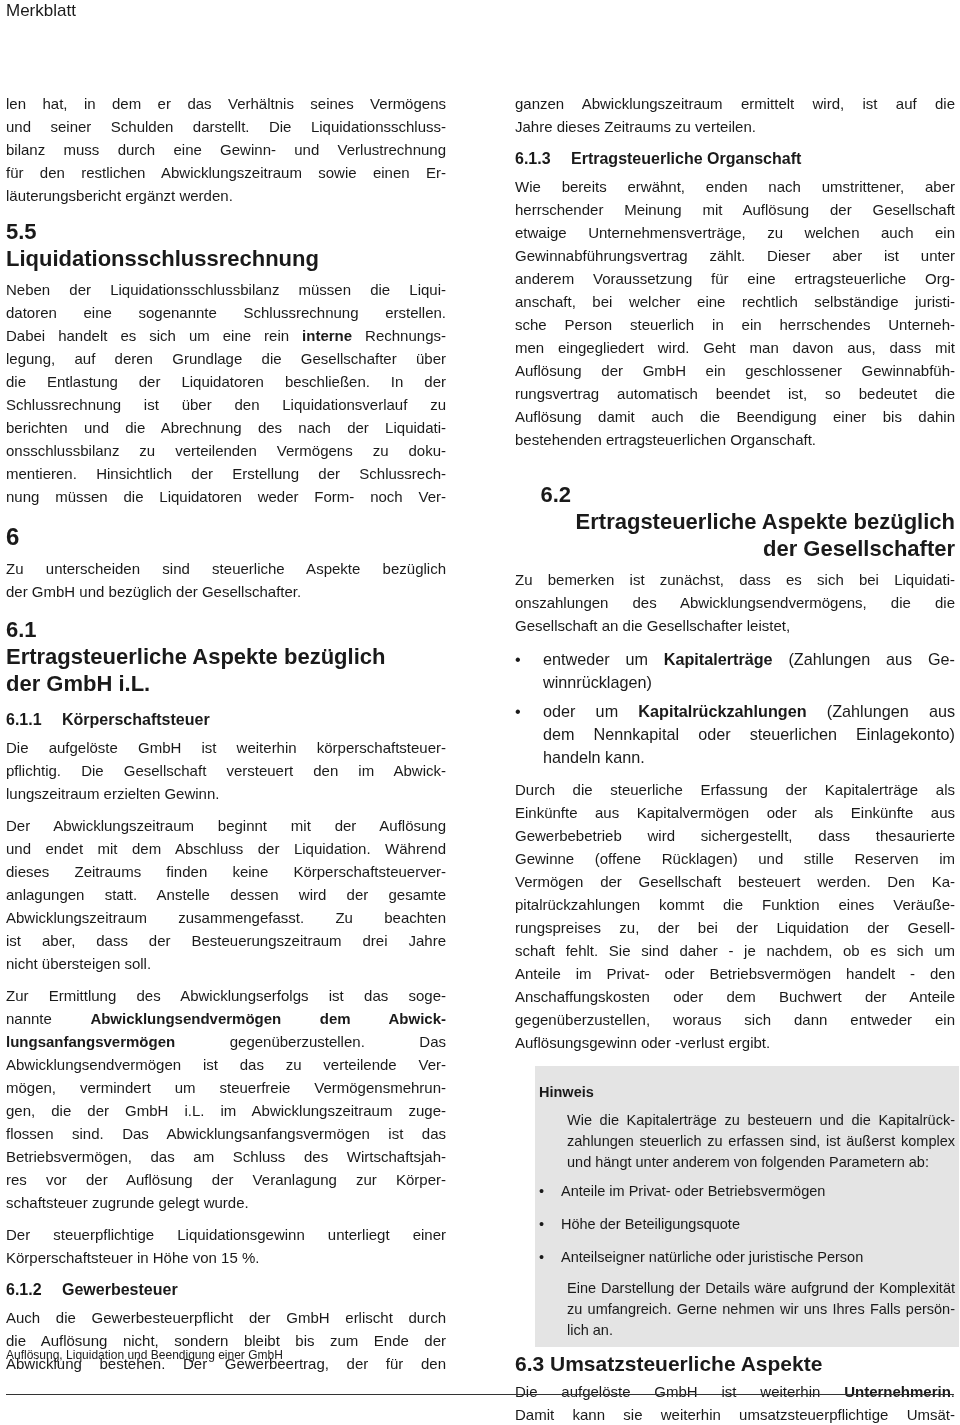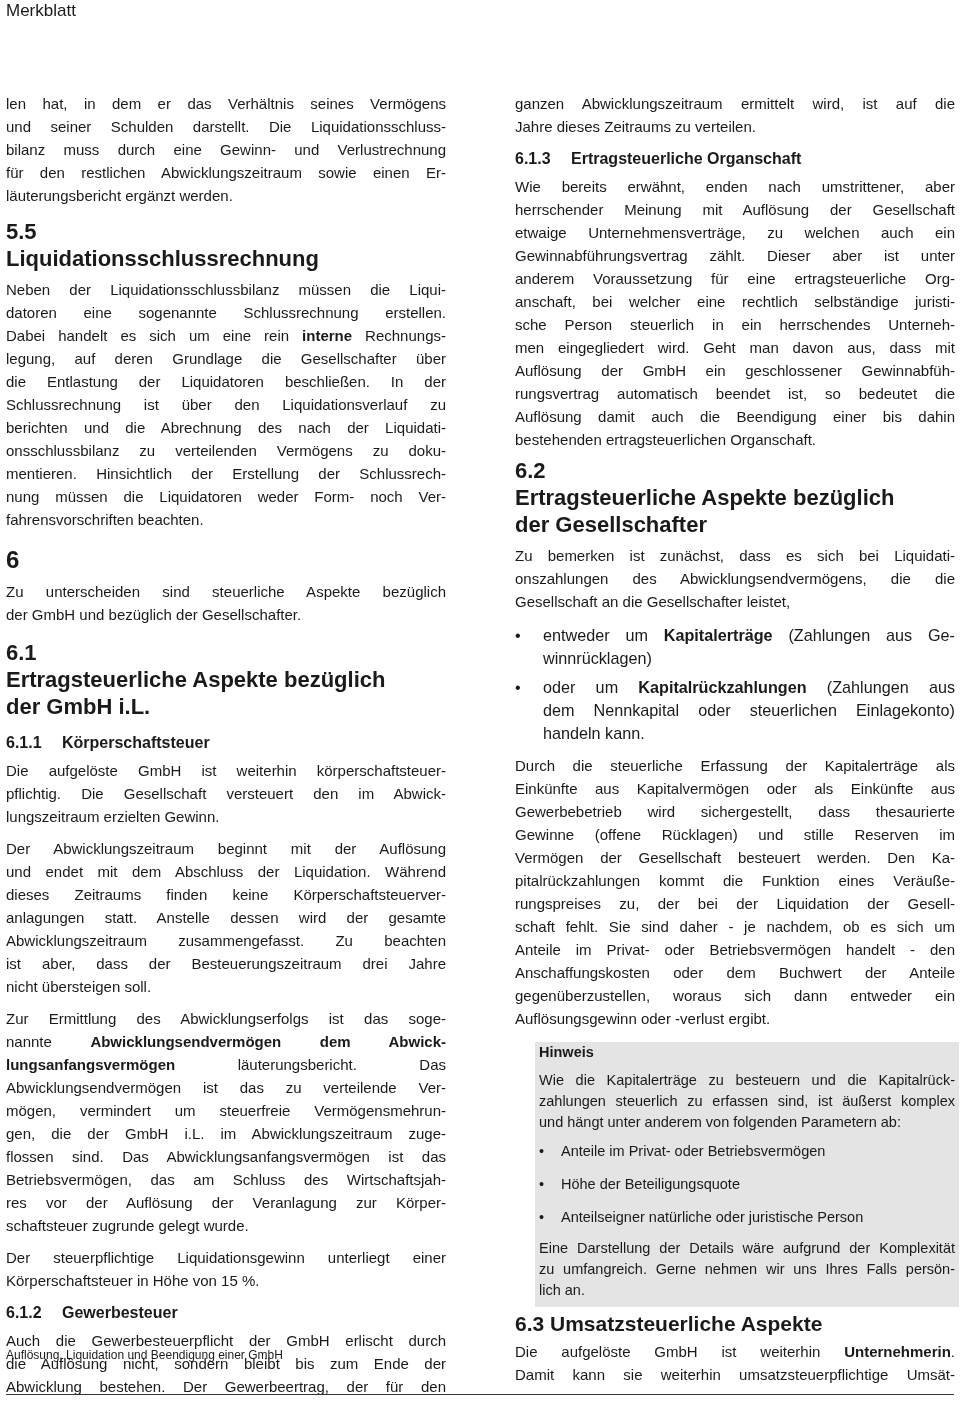--- a/index.html
+++ b/index.html
@@ -19,24 +19,24 @@
   .h1 { font-weight: bold; font-size: 24px; line-height: 30px; margin: 0; display: flex; }
   .h1 .num { width: 56px; flex: none; }
   .h3 { font-weight: bold; font-size: 16px; line-height: 22px; margin: 0; display: flex; }
   .h3 .num { width: 56px; flex: none; }
   .h2-inline { font-weight: bold; font-size: 21px; line-height: 27px; margin: 0; }
   b { font-weight: bold; }
   .bullet-list { margin: 0; padding: 0; list-style: none; }
   .bullet-item { display: flex; font-size: 16.2px; line-height: 23px; }
   .bullet-dot { width: 28px; flex: none; padding-left: 0px; }
   .bullet-text { flex: 1; }
-  .hint-box { background: #e4e4e4; margin-left: 20px; padding: 0 4px 6px 4px; width: 416px; }
+  .hint-box { background: #e4e4e4; margin-left: 20px; padding: 16px 4px 6px 4px; width: 416px; }
   .hint-title { font-weight: bold; font-size: 14.5px; line-height: 20px; margin: 0; }
   .hint-para { font-size: 14.5px; line-height: 21px; margin: 0; }
-  .hint-para .line { height: 21px; }
+  .hint-para .line { height: 21px; margin-left: 28px; }
   .hint-bullets .bullet-item { font-size: 14.5px; line-height: 21px; }
   .hint-bullets .bullet-dot { width: 22px; }
   .footer-rule { position: absolute; left: 6px; right: 6px; top: 1394px; border-top: 1px solid #333; }
   .footer-left { position: absolute; left: 6px; top: 1344px; font-size: 12px; line-height: 22px; }
   .footer-right { position: absolute; right: 8px; top: 1401px; font-size: 17px; line-height: 22px; margin-top: 25px; }
 </style>
 </head>
 <body>
 
 <div class="header-label">Merkblatt</div>
@@ -58,21 +58,20 @@
     <span class="line">Neben der Liquidationsschlussbilanz müssen die Liqui-</span>
     <span class="line">datoren eine sogenannte Schlussrechnung erstellen.</span>
     <span class="line"><span>Dabei handelt es sich um eine rein </span><b>interne</b><span> Rechnungs-</span></span>
     <span class="line">legung, auf deren Grundlage die Gesellschafter über</span>
     <span class="line">die Entlastung der Liquidatoren beschließen. In der</span>
     <span class="line">Schlussrechnung ist über den Liquidationsverlauf zu</span>
     <span class="line">berichten und die Abrechnung des nach der Liquidati-</span>
     <span class="line">onsschlussbilanz zu verteilenden Vermögens zu doku-</span>
     <span class="line">mentieren. Hinsichtlich der Erstellung der Schlussrech-</span>
     <span class="line">nung müssen die Liquidatoren weder Form- noch Ver-</span>
-    <span class="line last">fahrensvorschriften beachten.</span>
   </p>
 
   <h1 class="h1" style="margin-top:14px;">
     <span class="num">6</span>
   </h1>
   <p class="para" style="margin-top:5px;">
     <span class="line">Zu unterscheiden sind steuerliche Aspekte bezüglich</span>
     <span class="line last">der GmbH und bezüglich der Gesellschafter.</span>
   </p>
 
@@ -95,21 +94,21 @@
     <span class="line">und endet mit dem Abschluss der Liquidation. Während</span>
     <span class="line">dieses Zeitraums finden keine Körperschaftsteuerver-</span>
     <span class="line">anlagungen statt. Anstelle dessen wird der gesamte</span>
     <span class="line">Abwicklungszeitraum zusammengefasst. Zu beachten</span>
     <span class="line">ist aber, dass der Besteuerungszeitraum drei Jahre</span>
     <span class="line last">nicht übersteigen soll.</span>
   </p>
   <p class="para" style="margin-top:9px;">
     <span class="line">Zur Ermittlung des Abwicklungserfolgs ist das soge-</span>
     <span class="line"><span>nannte </span><b>Abwicklungsendvermögen dem Abwick-</b></span>
-    <span class="line"><b>lungsanfangsvermögen</b><span> läuterungsbericht. Das</span></span>
+    <span class="line"><b>lungsanfangsvermögen</b><span> gegenüberzustellen. Das</span></span>
     <span class="line">Abwicklungsendvermögen ist das zu verteilende Ver-</span>
     <span class="line">mögen, vermindert um steuerfreie Vermögensmehrun-</span>
     <span class="line">gen, die der GmbH i.L. im Abwicklungszeitraum zuge-</span>
     <span class="line">flossen sind. Das Abwicklungsanfangsvermögen ist das</span>
     <span class="line">Betriebsvermögen, das am Schluss des Wirtschaftsjah-</span>
     <span class="line">res vor der Auflösung der Veranlagung zur Körper-</span>
     <span class="line last">schaftsteuer zugrunde gelegt wurde.</span>
   </p>
   <p class="para" style="margin-top:9px;">
     <span class="line">Der steuerpflichtige Liquidationsgewinn unterliegt einer</span>
@@ -145,21 +144,21 @@
     <span class="line">anderem Voraussetzung für eine ertragsteuerliche Org-</span>
     <span class="line">anschaft, bei welcher eine rechtlich selbständige juristi-</span>
     <span class="line">sche Person steuerlich in ein herrschendes Unterneh-</span>
     <span class="line">men eingegliedert wird. Geht man davon aus, dass mit</span>
     <span class="line">Auflösung der GmbH ein geschlossener Gewinnabfüh-</span>
     <span class="line">rungsvertrag automatisch beendet ist, so bedeutet die</span>
     <span class="line">Auflösung damit auch die Beendigung einer bis dahin</span>
     <span class="line last">bestehenden ertragsteuerlichen Organschaft.</span>
   </p>
 
-  <h2 class="h2" style="margin-top:6px;">
+  <h2 class="h2" style="margin-top:30px;text-align:right;">
     <span class="num">6.2</span>
     <span><span>Ertragsteuerliche Aspekte bezüglich</span><br><span>der Gesellschafter</span></span>
   </h2>
   <p class="para" style="margin-top:6px;">
     <span class="line">Zu bemerken ist zunächst, dass es sich bei Liquidati-</span>
     <span class="line">onszahlungen des Abwicklungsendvermögens, die die</span>
     <span class="line last">Gesellschaft an die Gesellschafter leistet,</span>
   </p>
 
   <ul class="bullet-list" style="margin-top:11px;">

